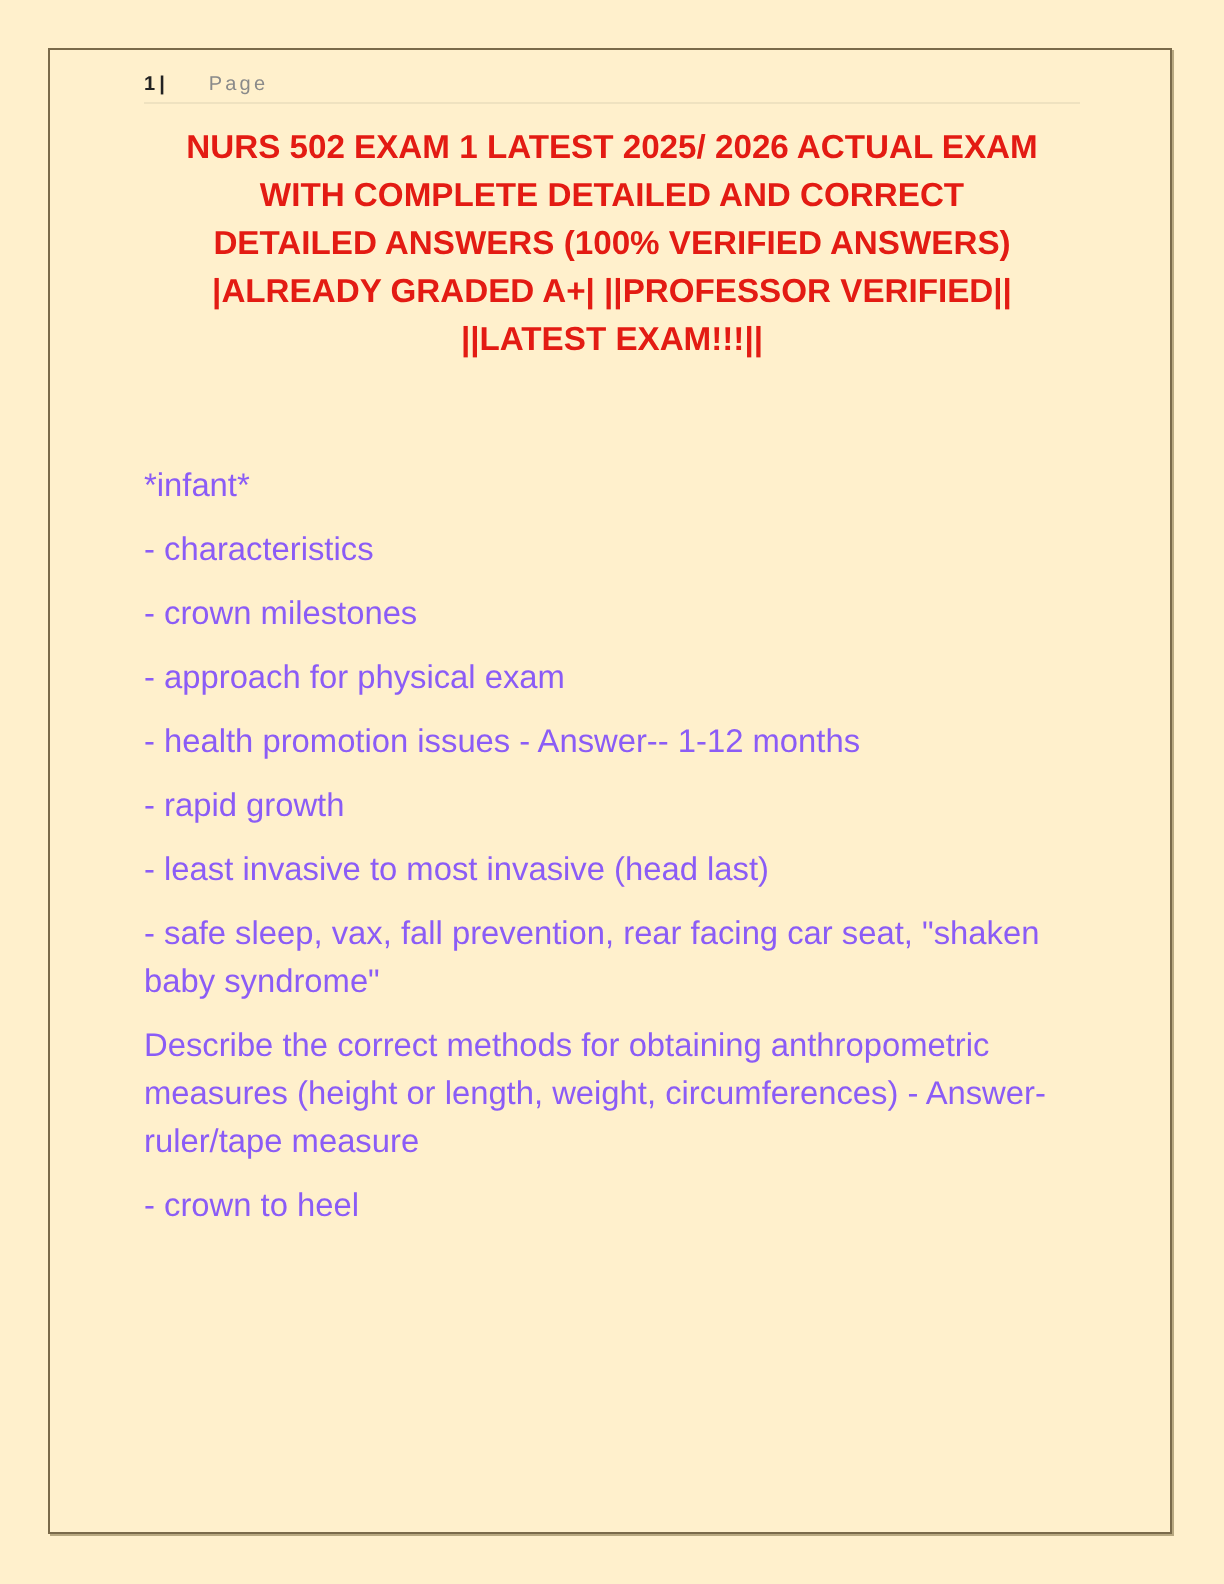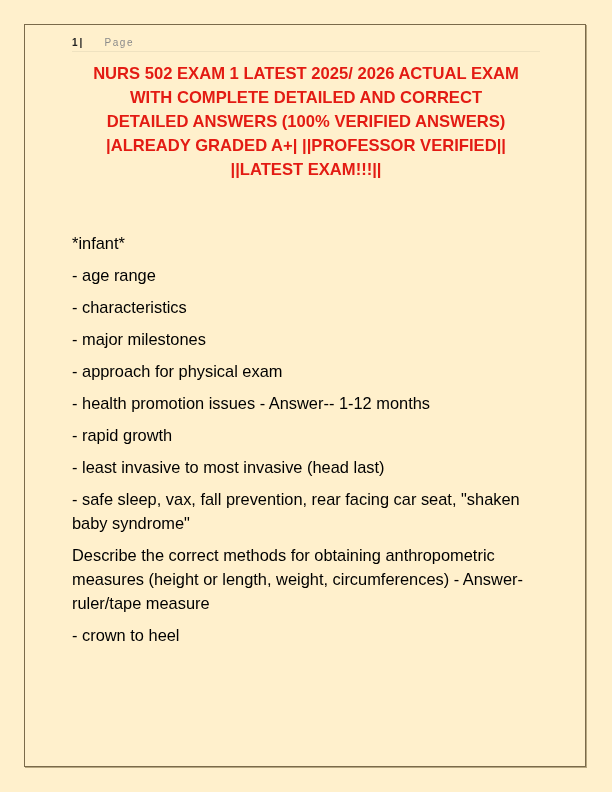--- a/index.html
+++ b/index.html
@@ -38,21 +38,21 @@
     color: #e31b13;
     font-weight: bold;
     font-size: 16.6px;
     line-height: 24px;
   }
   .title div { white-space: nowrap; }
   .body {
     position: absolute;
     left: 72px; top: 231px;
     width: 475px;
-    color: #000000;
+    color: #8b5cf6;
     font-size: 16.4px;
     line-height: 24px;
   }
   .body p { margin: 0 0 8px 0; }
 </style>
 </head>
 <body>
 
 <div class="page-border"></div>
 
@@ -63,23 +63,22 @@
 <div class="title">
   <div>NURS 502 EXAM 1 LATEST 2025/ 2026 ACTUAL EXAM</div>
   <div>WITH COMPLETE DETAILED AND CORRECT</div>
   <div>DETAILED ANSWERS (100% VERIFIED ANSWERS)</div>
   <div>|ALREADY GRADED A+| ||PROFESSOR VERIFIED||</div>
   <div>||LATEST EXAM!!!||</div>
 </div>
 
 <div class="body">
   <p>*infant*</p>
-  <p>- age range</p>
   <p>- characteristics</p>
-  <p>- major milestones</p>
+  <p>- crown milestones</p>
   <p>- approach for physical exam</p>
   <p>- health promotion issues - Answer-- 1-12 months</p>
   <p>- rapid growth</p>
   <p>- least invasive to most invasive (head last)</p>
   <p>- safe sleep, vax, fall prevention, rear facing car seat, "shaken baby syndrome"</p>
   <p>Describe the correct methods for obtaining anthropometric measures (height or length, weight, circumferences) - Answer-ruler/tape measure</p>
   <p>- crown to heel</p>
 </div>
 
 </body></html>

